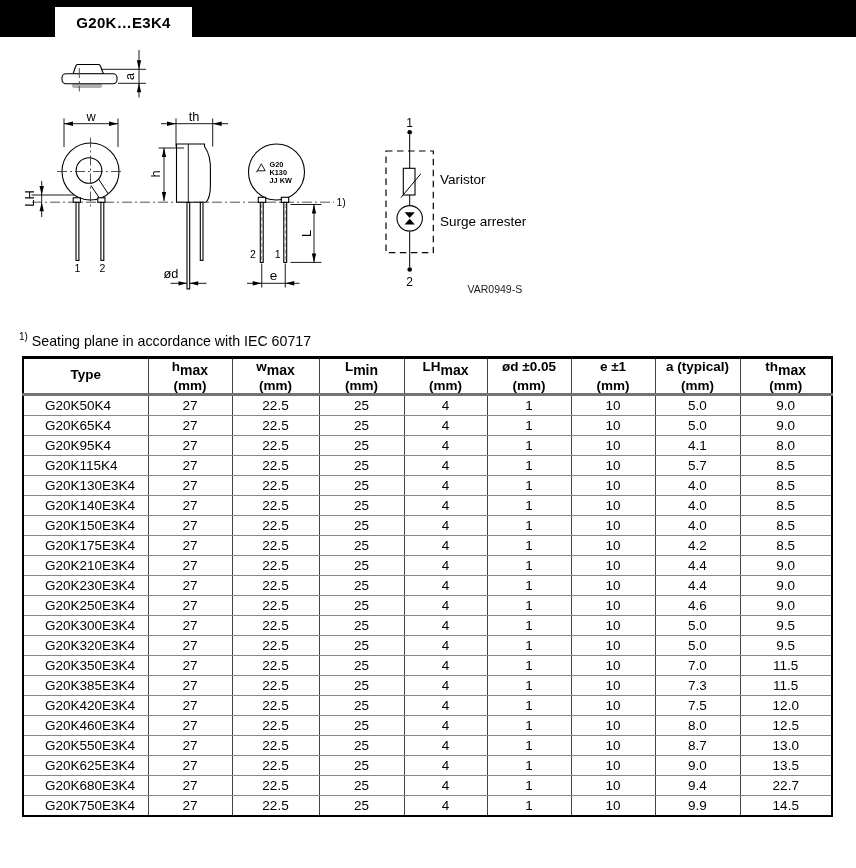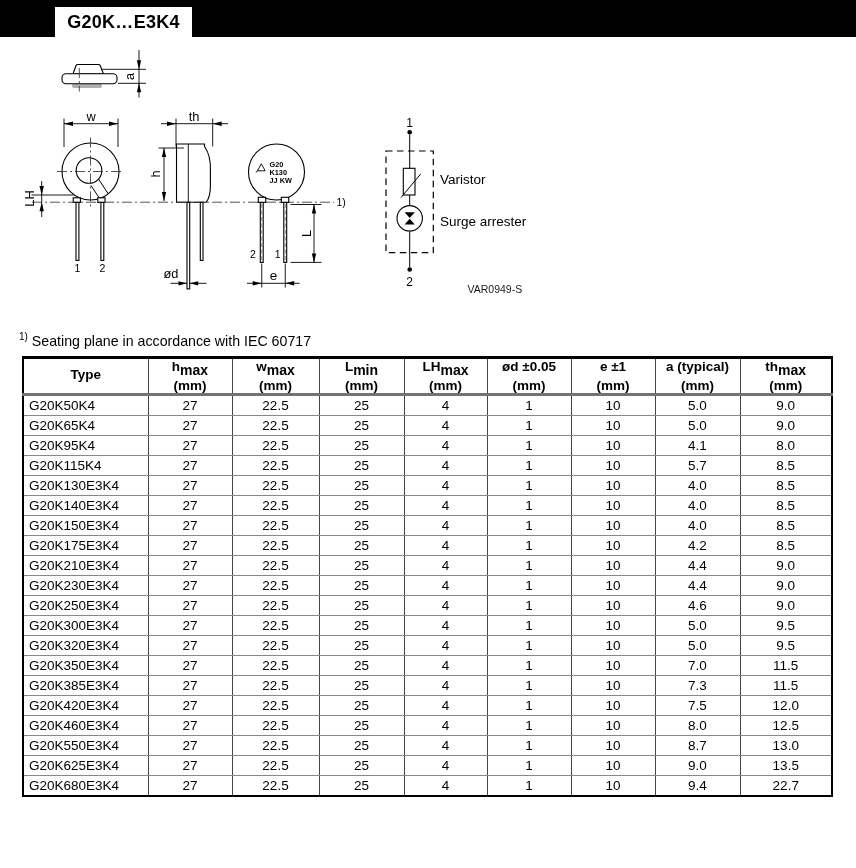--- a/index.html
+++ b/index.html
@@ -2,21 +2,21 @@
 <html><head>
 <meta charset="utf-8">
 <style>
   html,body { margin:0; padding:0; background:#fff; }
   .page { position:relative; width:856px; height:868px; background:#fff;
           font-family:"Liberation Sans", sans-serif; color:#000; overflow:hidden; }
 
   .topbar { position:absolute; left:0; top:0; width:856px; height:37px; background:#000; }
   .titlebox { position:absolute; left:55px; top:7px; width:137px; height:30px; background:#fff;
               display:flex; align-items:center; justify-content:center;
-              font-weight:bold; font-size:18px; letter-spacing:.3px; }
+              font-weight:bold; font-size:15px; letter-spacing:.3px; }
 
   svg.drawing { position:absolute; left:0; top:0; }
   svg.drawing text { font-family:"Liberation Sans", sans-serif; fill:#000; }
   .ol  { fill:#fff; stroke:#000; stroke-width:1.1; }
   .ln  { fill:none; stroke:#000; stroke-width:1; }
   .dl  { fill:none; stroke:#000; stroke-width:0.9; }
   .cl  { fill:none; stroke:#333; stroke-width:0.85; stroke-dasharray:10 3 2 3; }
   .ar  { fill:#000; stroke:none; }
   .dim { font-size:12.8px; }
   .sm  { font-size:10.5px; }
@@ -28,21 +28,21 @@
   table.dims { position:absolute; left:22px; top:356px; width:809px;
                border-collapse:collapse; table-layout:fixed;
                border:2px solid #000; border-top:3px solid #000; font-size:13.5px; }
   .dims th, .dims td { border-left:1px solid #444; border-right:1px solid #444; padding:0; }
   .dims thead th { border-bottom:3px solid #737373; font-weight:bold; height:31px;
                    vertical-align:middle; text-align:center; line-height:15px; font-size:13.5px; }
   .dims thead sub { font-size:14px; }
   .hl2:empty { display:none; }
   .dims td { height:19px; line-height:19px; text-align:center;
              border-top:1px solid #888; border-bottom:1px solid #888; }
-  .dims td.c-type { text-align:left; padding-left:5px; }
+  .dims td.c-type { text-align:left; padding-left:21px; }
 </style>
 </head>
 <body>
 
 <div class="page">
 
   <div class="topbar">
     <div class="titlebox">
       <span>G20K…E3K4</span>
     </div>
@@ -443,16 +443,27 @@
           <td class="c-type">G20K680E3K4</td>
           <td class="c-num">27</td>
           <td class="c-num">22.5</td>
           <td class="c-num">25</td>
           <td class="c-num">4</td>
           <td class="c-num">1</td>
           <td class="c-num">10</td>
           <td class="c-num">9.4</td>
           <td class="c-num">22.7</td>
         </tr>
+        <tr>
+          <td class="c-type">G20K750E3K4</td>
+          <td class="c-num">27</td>
+          <td class="c-num">22.5</td>
+          <td class="c-num">25</td>
+          <td class="c-num">4</td>
+          <td class="c-num">1</td>
+          <td class="c-num">10</td>
+          <td class="c-num">9.9</td>
+          <td class="c-num">14.5</td>
+        </tr>
       </tbody>
   </table>
 
 </div>
 
 </body></html>

